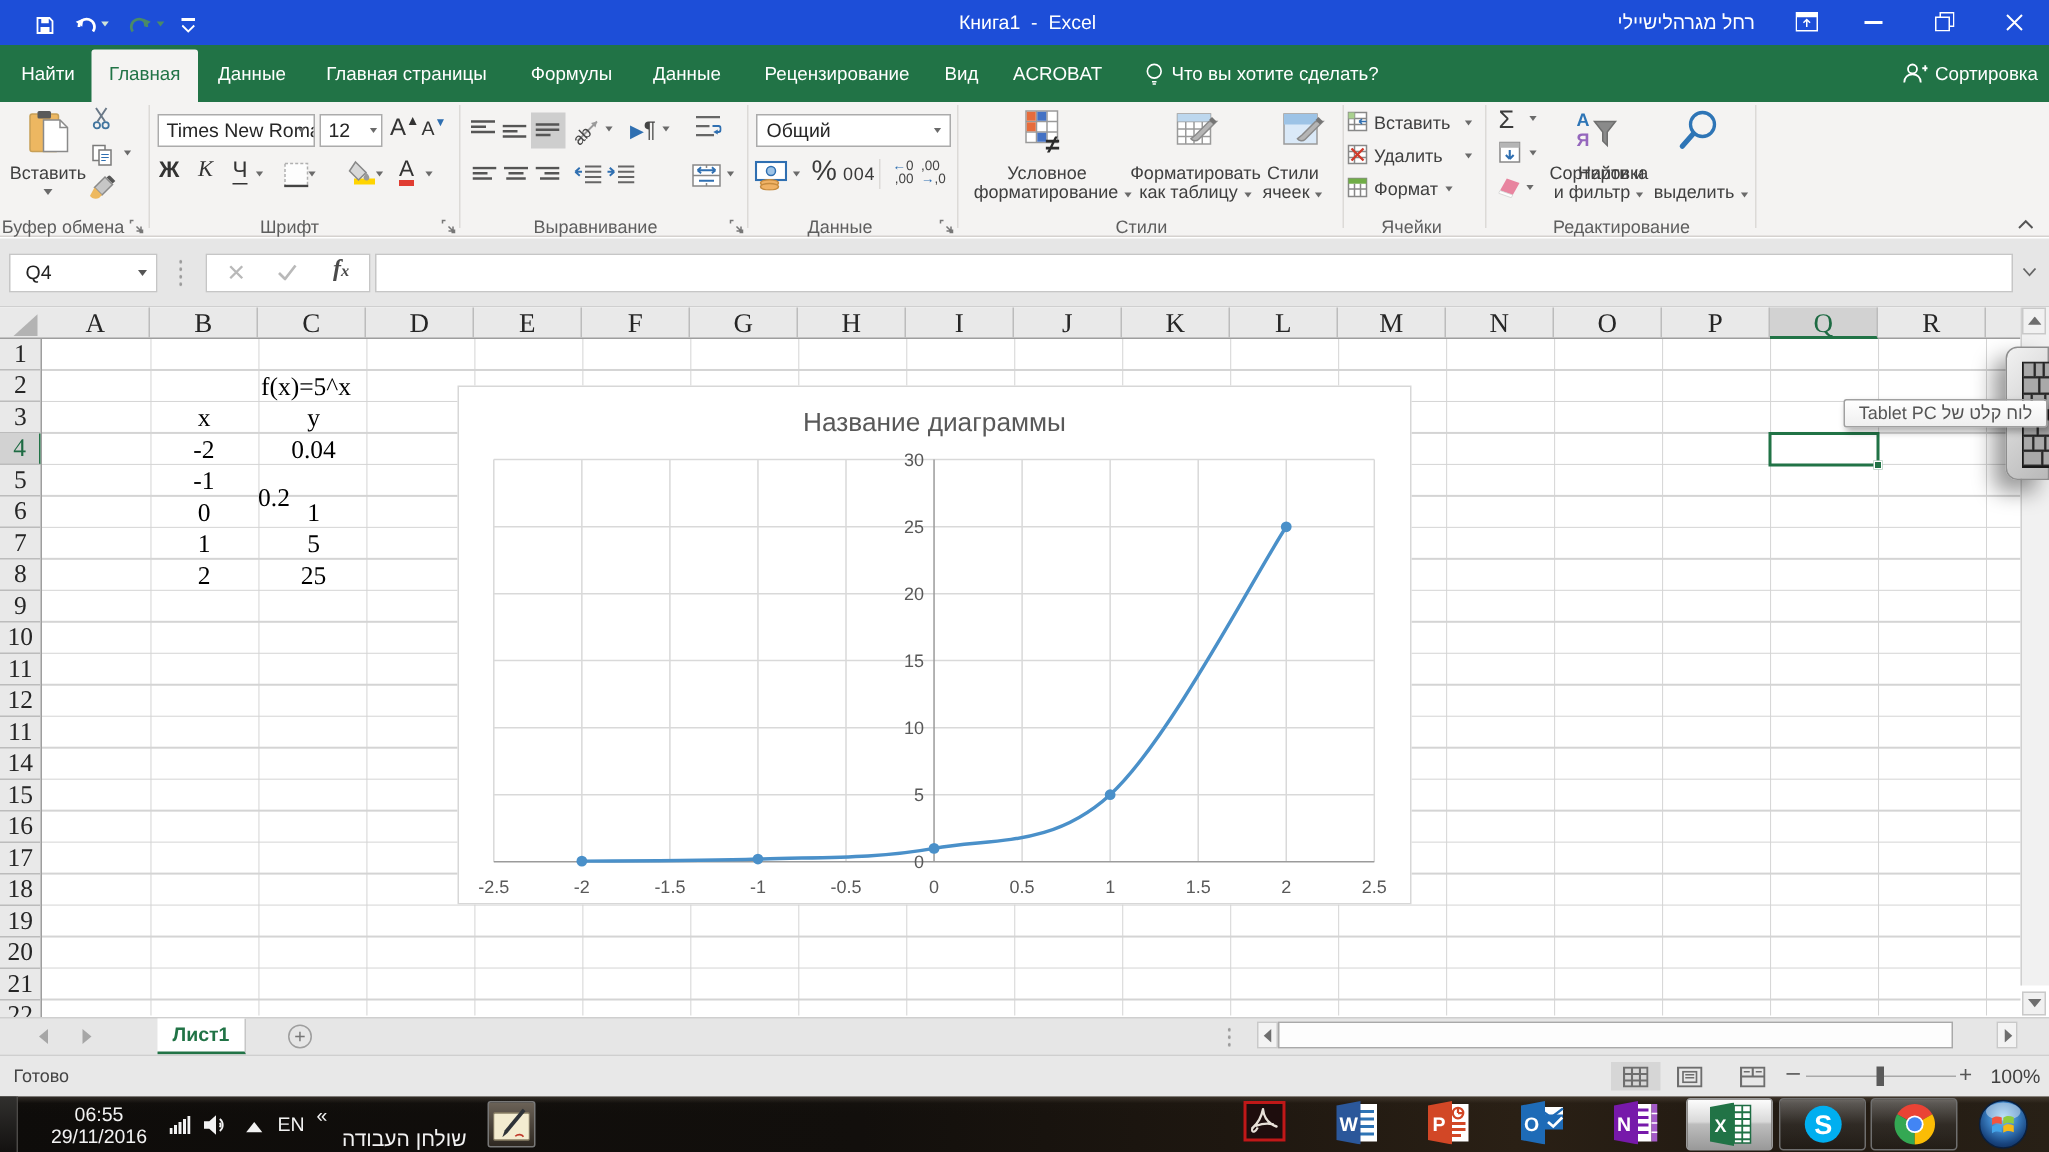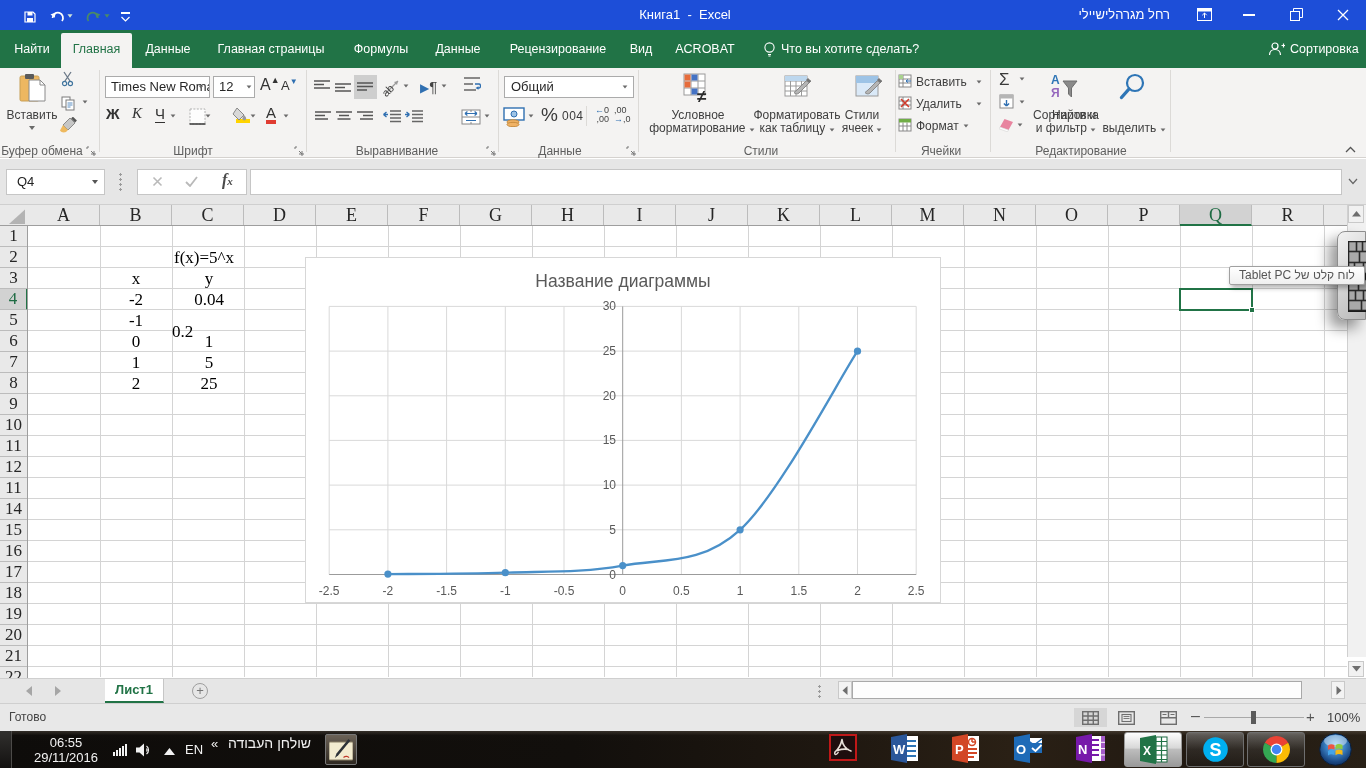--- a/index.html
+++ b/index.html
@@ -595,21 +595,21 @@
       </svg>
  <svg class="abs" style="left:136px;top:12px" width="15" height="14" viewBox="0 0 15 14">
         <path d="M0 4.5 h3.5 L8 0.5 V13.5 L3.5 9.5 H0z" fill="#f2f2f2"></path>
         <path d="M10.5 3 a5 5 0 0 1 0 8 M10.5 5.5 a2.5 2.5 0 0 1 0 3" fill="none" stroke="#f2f2f2" stroke-width="1.2"></path>
       </svg>
  <svg class="abs" style="left:164px;top:17px" width="11" height="7" viewBox="0 0 11 7">
         <path d="M0 7 L5.5 0 L11 7z" fill="#f2f2f2"></path>
       </svg>
  <div class="abs" style="left:185px;top:11px;color:#f2f2f2;font-size:13px">EN</div>
  <div class="abs" style="left:211px;top:5px;color:#f2f2f2;font-size:13px">«</div>
- <div class="abs" style="left:228px;top:4px;color:#f2f2f2;font-size:14px;direction:rtl">שולחן העבודה</div>
+ <div class="abs" style="left:228px;top:20px;color:#f2f2f2;font-size:14px;direction:rtl">שולחן העבודה</div>
  <div class="abs" style="left:325px;top:3px;width:32px;height:31px;background:linear-gradient(#6b6257,#2e2821);border:1px solid #777;border-radius:2px">
   <svg class="abs" style="left:3px;top:4px" width="24" height="22" viewBox="0 0 24 22">
           <rect x="0" y="3" width="24" height="18" rx="1" fill="#f3ecd0" stroke="#8a8066"></rect>
           <path d="M19.5 0 L7.5 14.5 l-1.6 4.6 3.4-2.8 L21.3 1.8z" fill="#2e3338"></path>
           <path d="M14.5 18.5 c2-1.8 4.5-1.2 5.5 0.3" stroke="#c03a2b" stroke-width="1.1" fill="none"></path>
         </svg>
  </div>
 
  <div class="abs" style="left:829px;top:3px;width:28px;height:27px;background:#1e0d0d;border:2px solid #c01818">
   <svg class="abs" style="left:2px;top:2px" width="20" height="19" viewBox="0 0 20 19">

